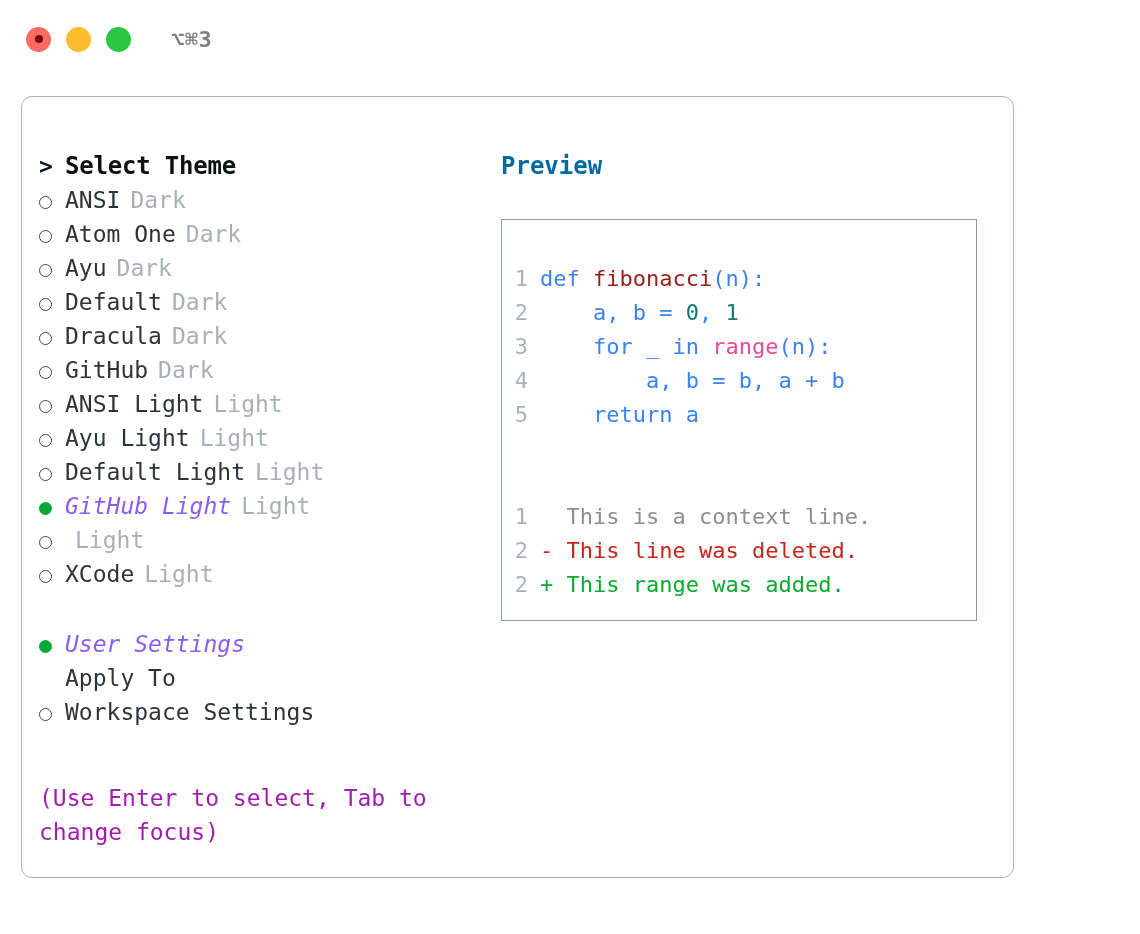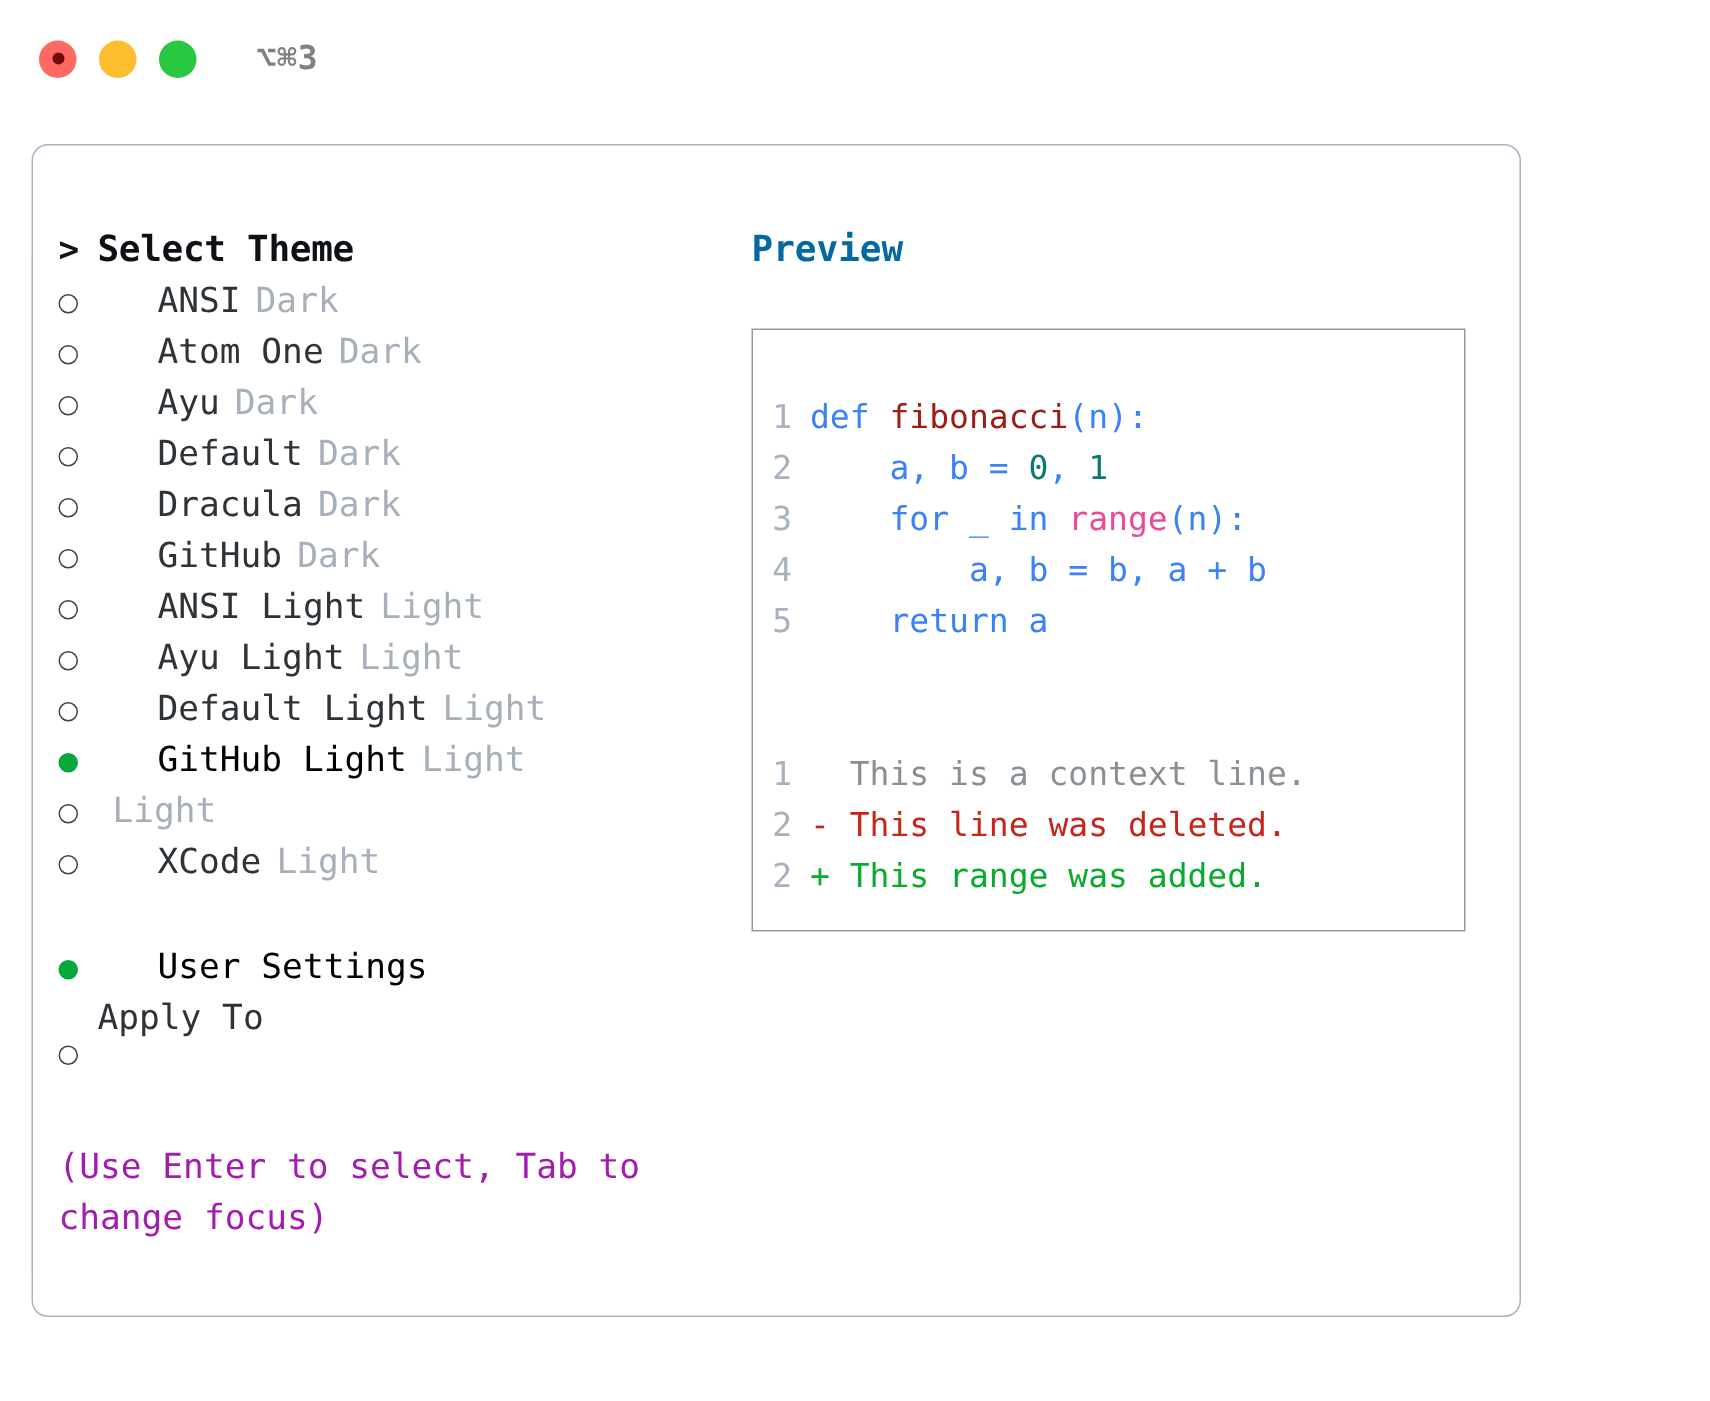--- a/index.html
+++ b/index.html
@@ -120,22 +120,22 @@
   .radio.filled {
     background: #07a83a;
     border-color: #07a83a;
   }
   .heading {
     font-weight: bold;
     font-size: 24px;
     color: #0d1116;
     letter-spacing: -0.2px;
   }
-  .label { color: #2e3338; margin-left: 40px; }
-  .label.selected { color: #000000; }
+  .label { color: #2e3338; }
+  .label.selected { color: #8b5cf6; font-style: italic; }
   .variant {
     color: #a7b0ba;
     margin-left: 10px;
   }
   .section-title {
     color: #2e3338;
     font-size: 23px;
   }
 
   .spacer-lg { height: 36px; }
@@ -283,20 +283,21 @@
       <div class="row">
         <span class="marker"><span class="radio filled"></span></span>
         <span class="label selected">User Settings</span>
       </div>
       <div class="row">
         <span class="marker"></span>
         <span class="section-title">Apply To</span>
       </div>
       <div class="row">
         <span class="marker"><span class="radio"></span></span>
+        <span class="label">Workspace Settings</span>
       </div>
 
       <div class="hint">(Use Enter to select, Tab to change focus)</div>
     </div>
 
     <div class="right-col">
       <div class="preview-title">Preview</div>
 
       <div class="preview-box">
 

